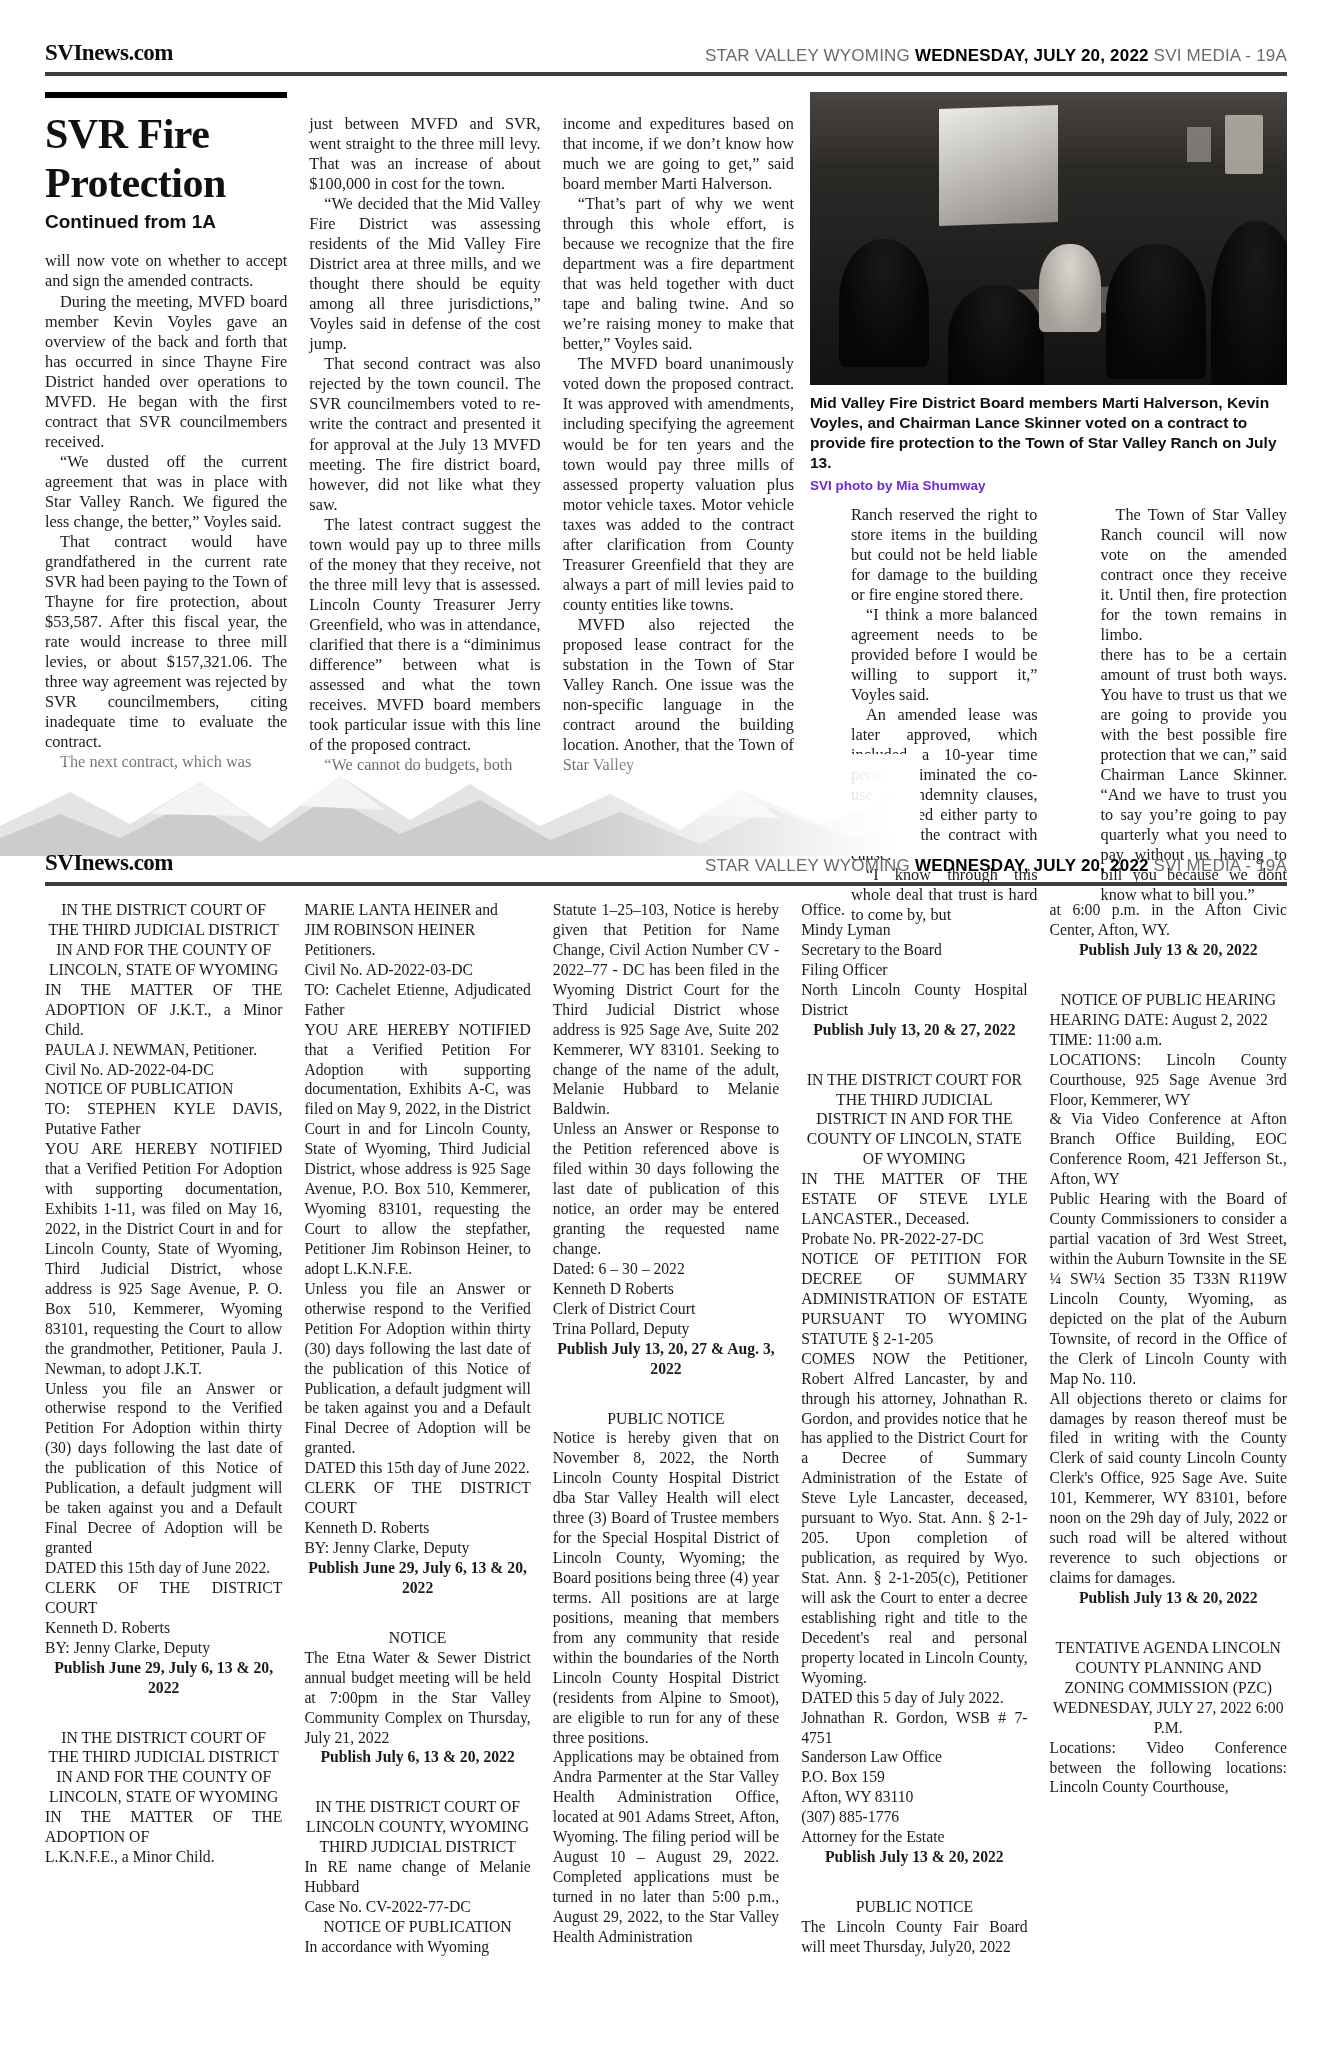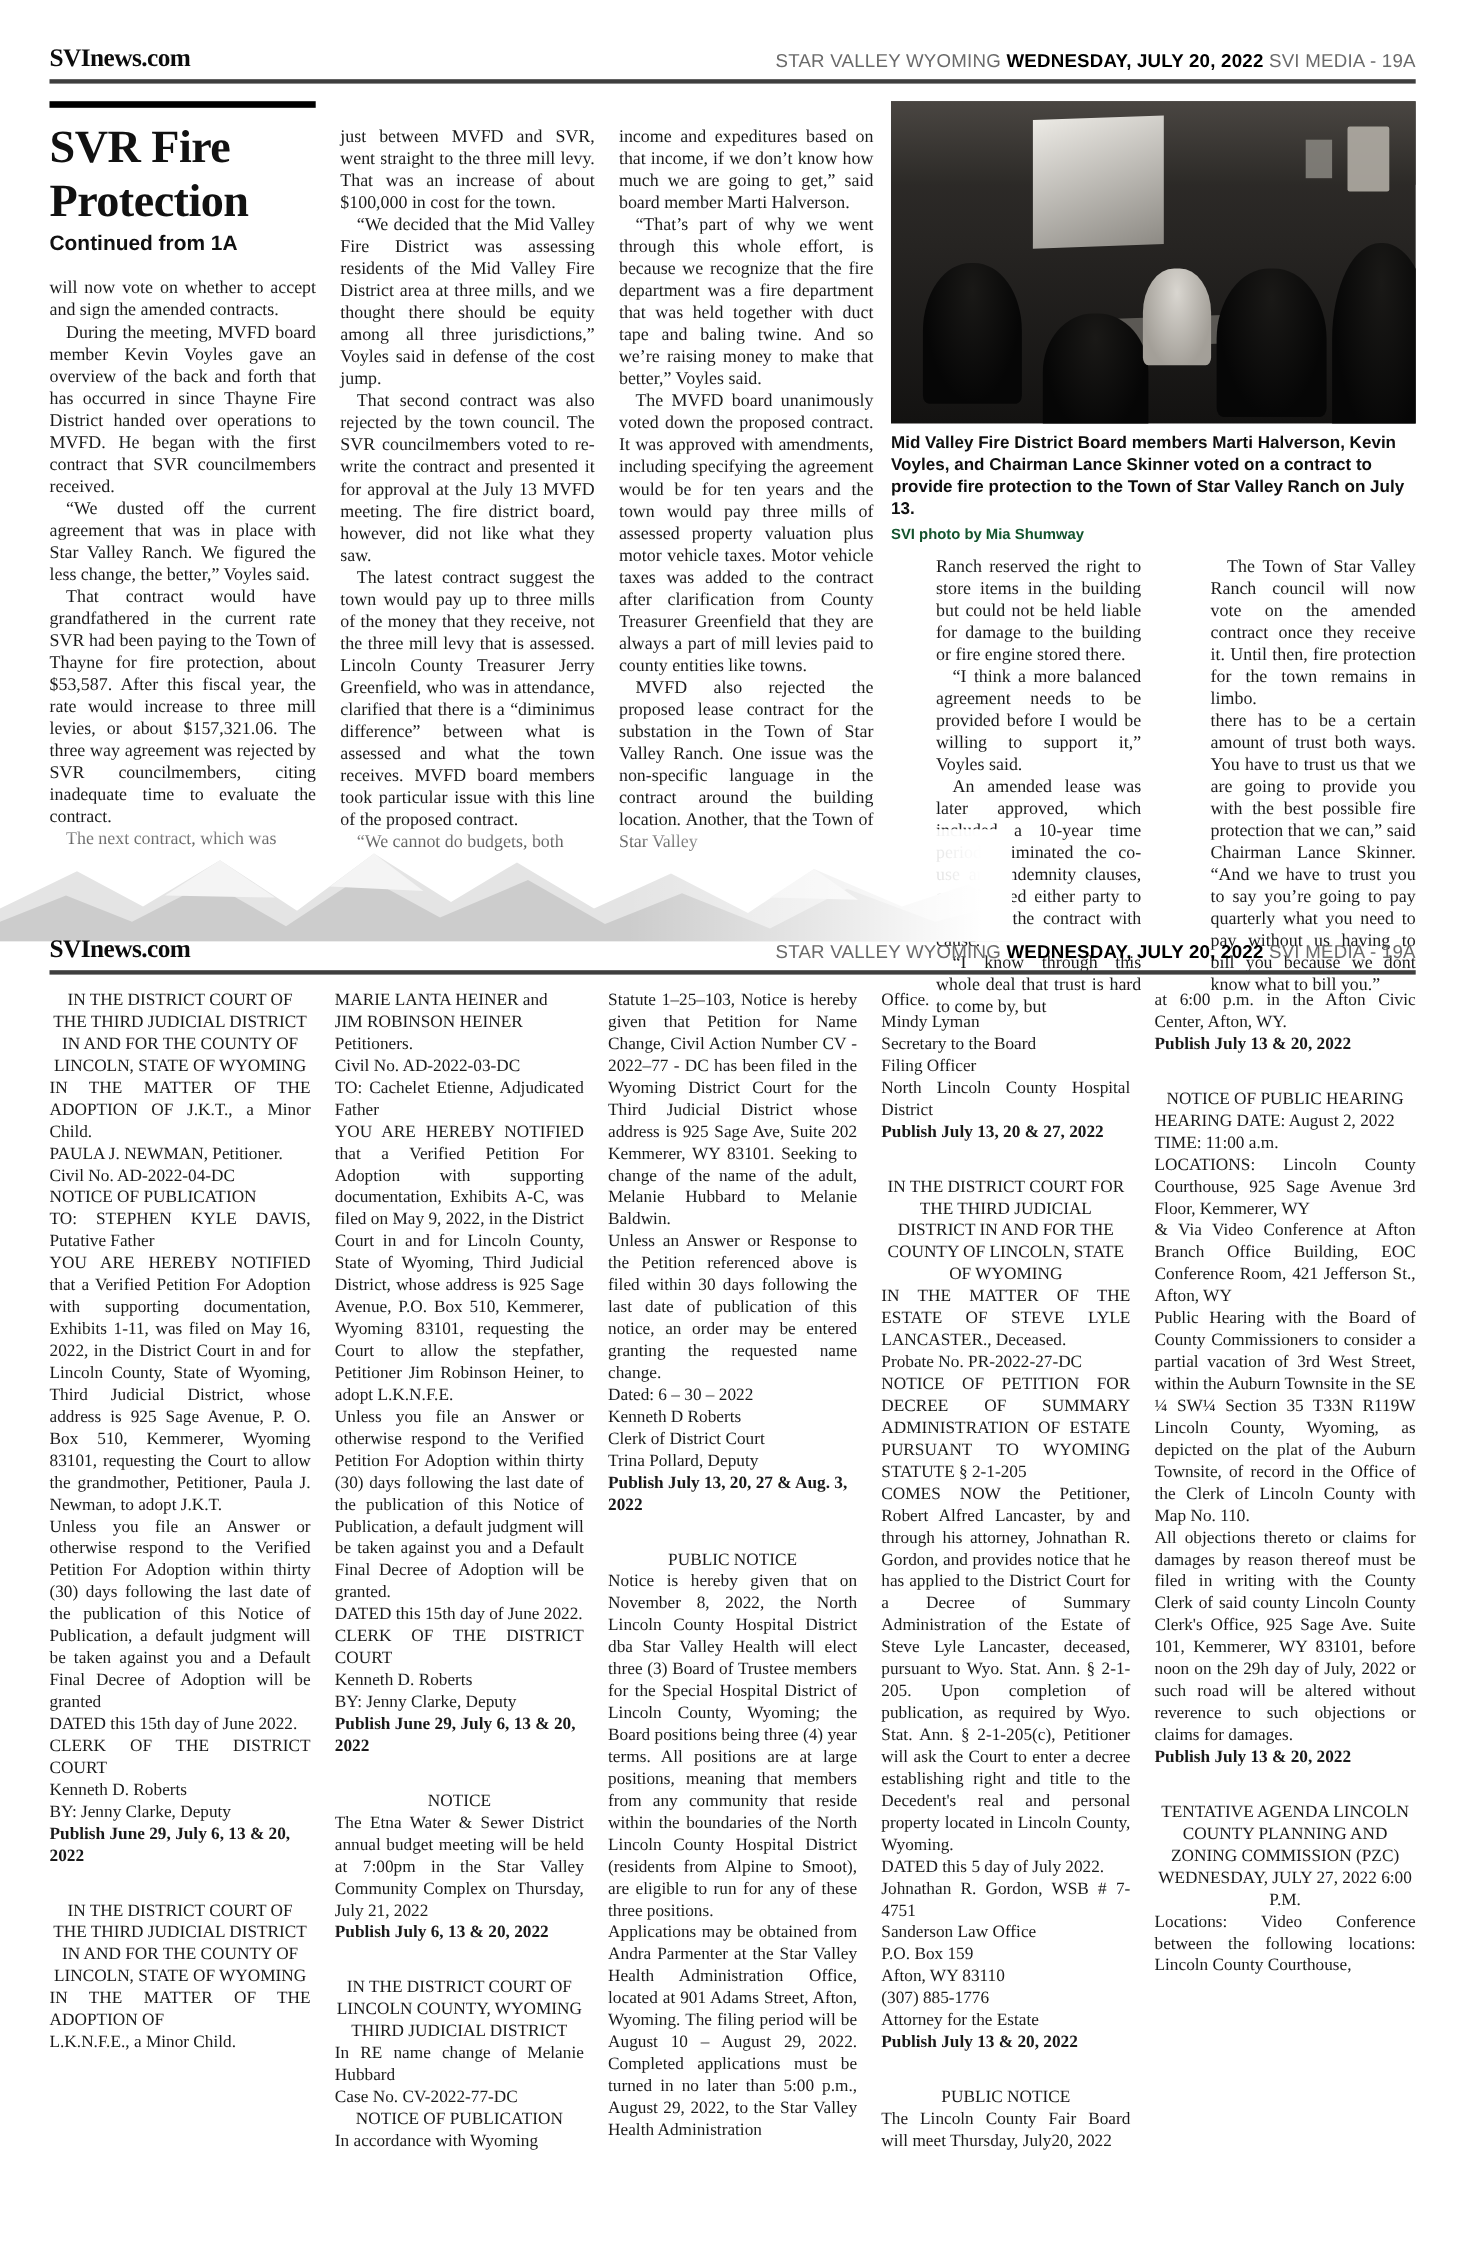--- a/index.html
+++ b/index.html
@@ -28,40 +28,40 @@
   .headline-rule{height:6px;background:#000;margin-bottom:12px;}
   .article-title{font-size:42px;line-height:1.16;margin:0;font-weight:bold;letter-spacing:-.5px;color:#111;}
   .kicker{font-family:"Liberation Sans",sans-serif;font-weight:bold;font-size:19px;margin:4px 0 18px 0;color:#111;}
   .flow{font-size:16.3px;line-height:1.23;text-align:justify;}
   .blk{margin:0;}
   .blk-p{text-indent:15px;text-align:justify;}
   .blk-pf{text-align:justify;}
   .blk-pl{text-align:left;}
   .blk-c{text-align:center;}
   .blk-h{font-weight:normal;text-align:center;}
-  .blk-pub{font-weight:bold;text-align:left;}
+  .blk-pub{font-weight:bold;text-align:center;}
   .blk-gap{height:30px;}
   
   .photo-wrap{position:absolute;left:810px;top:92px;width:477px;}
   .photo{position:relative;width:477px;height:293px;overflow:hidden;
     background:linear-gradient(180deg,#34312e 0%,#262422 45%,#131211 100%);}
   .ph{position:absolute;}
   .s-beam{left:0;top:0;width:100%;height:26%;background:linear-gradient(180deg,#4a4642,#2c2a27);}
   .s-screen{left:27%;top:5%;width:25%;height:40%;background:linear-gradient(160deg,#eceae5,#8d8a84);transform:skewY(-2deg);}
   .s-light1{right:5%;top:8%;width:8%;height:20%;background:#b8b4ac;opacity:.85;border-radius:2px;}
   .s-light2{right:16%;top:12%;width:5%;height:12%;background:#8f8c86;opacity:.8;}
   .s-table{left:36%;bottom:24%;width:34%;height:9%;background:#7d7a73;opacity:.65;transform:rotate(-2deg);}
   .s-person{background:radial-gradient(ellipse at 50% 20%,#1a1917 0%,#060606 70%);border-radius:48% 48% 6% 6%;}
   .p1{left:6%;bottom:6%;width:19%;height:44%;}
   .p2{left:29%;bottom:-4%;width:20%;height:38%;}
   .p3{left:48%;bottom:18%;width:13%;height:30%;background:radial-gradient(ellipse at 50% 25%,#d9d6d0 0%,#a39f98 75%);border-radius:46% 46% 8% 8%;}
   .p4{right:17%;bottom:2%;width:21%;height:46%;}
   .p5{right:-3%;bottom:-6%;width:19%;height:62%;}
   .caption{font-family:"Liberation Sans",sans-serif;font-weight:bold;font-size:15.5px;line-height:1.3;margin-top:8px;color:#101010;}
-  .credit{font-family:"Liberation Sans",sans-serif;font-weight:bold;font-size:13.5px;color:#14532d;margin-top:4px;}
+  .credit{font-family:"Liberation Sans",sans-serif;font-weight:bold;font-size:13.5px;color:#6d28d9;margin-top:4px;}
   .right-cols{display:flex;margin-top:12px;}
   .right-cols .acol{width:50%;margin-left:41px;}
   .right-cols .acol:first-child{padding-right:11px;}
   .right-cols .acol:last-child{padding-left:11px;}
   
   .banner{position:absolute;left:0;top:754px;width:920px;height:102px;}
   .banner svg{position:absolute;left:0;top:0;width:100%;height:100%;}
   .banner-fade{position:absolute;inset:0;background:
     linear-gradient(90deg,rgba(255,255,255,0) 62%,#fff 97%),
     linear-gradient(180deg,rgba(255,255,255,.55) 0%,rgba(255,255,255,0) 30%);}

